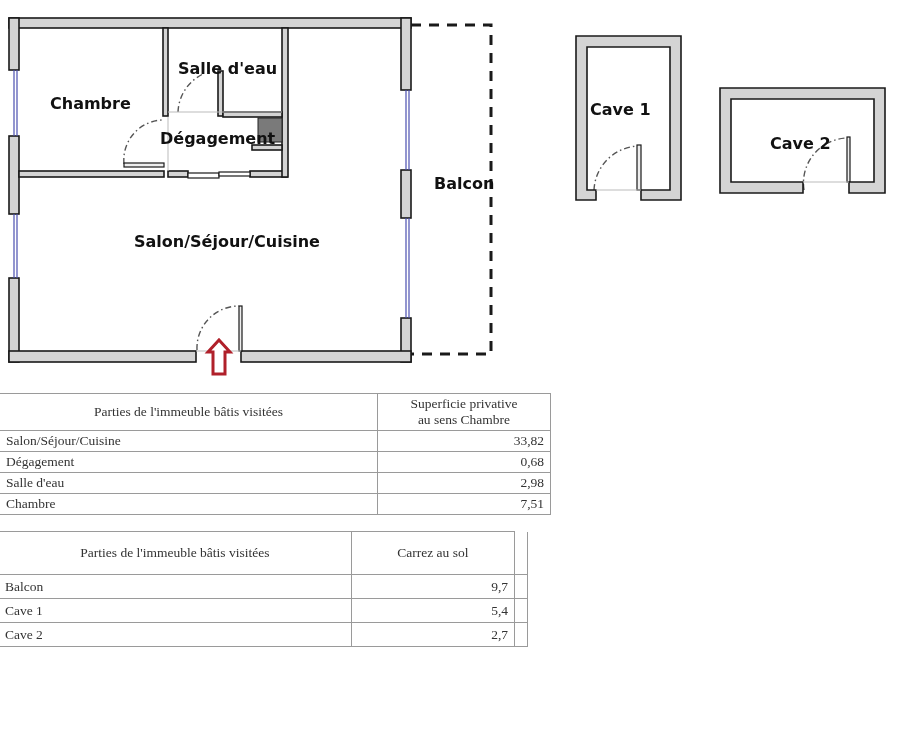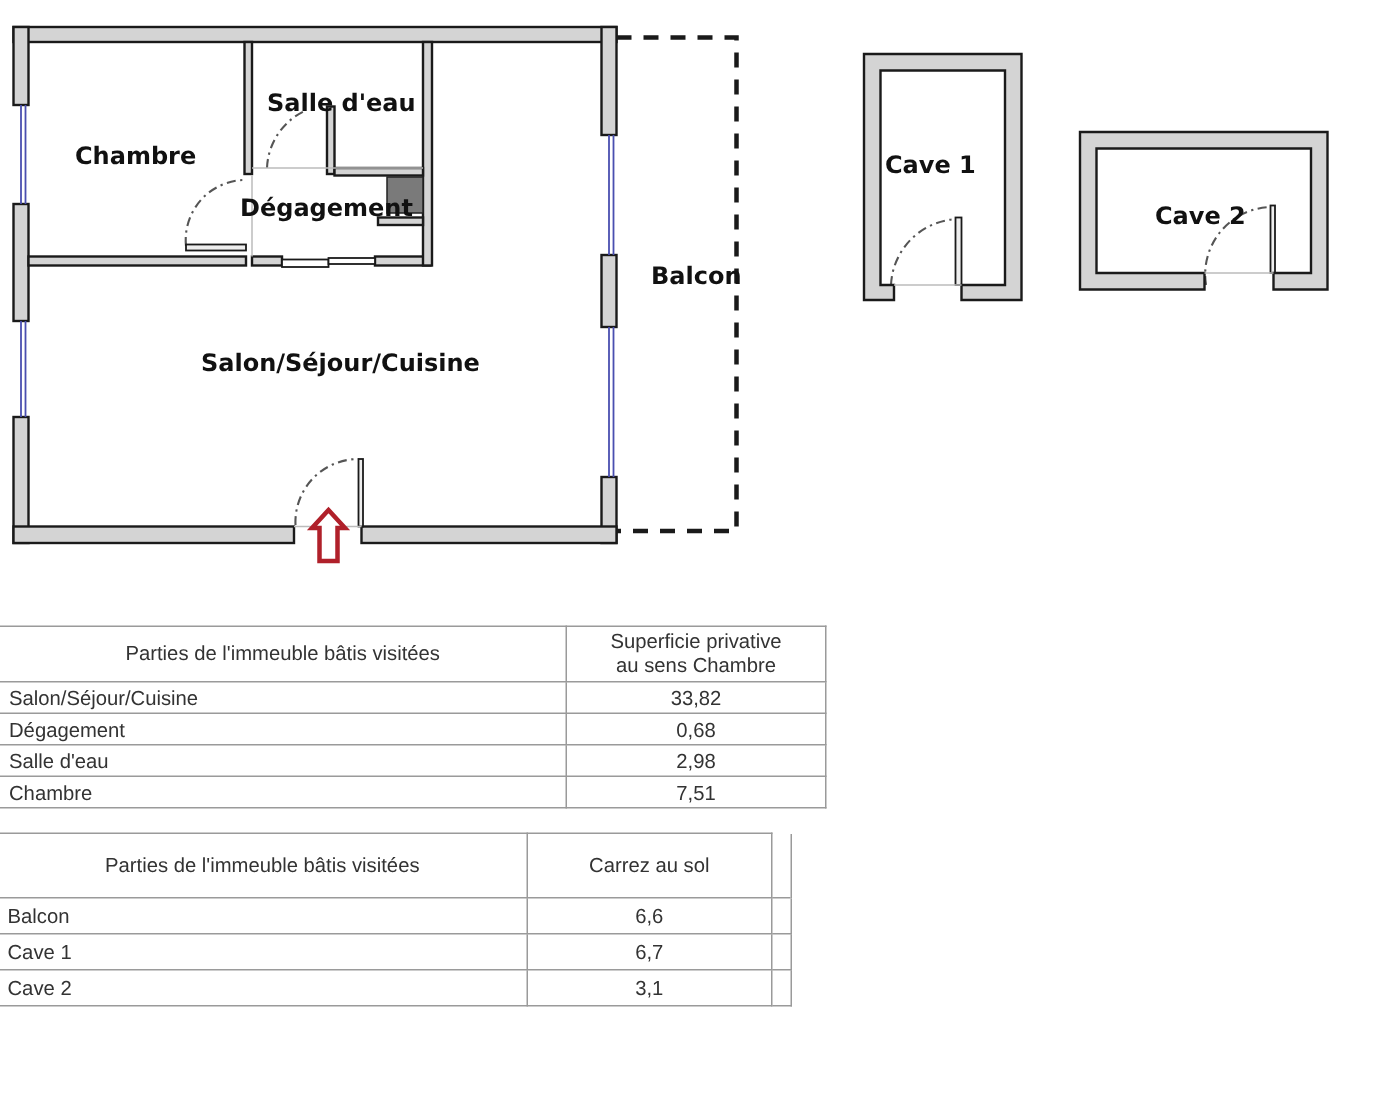--- a/index.html
+++ b/index.html
@@ -1,22 +1,22 @@
 <!DOCTYPE html>
 <html><head>
 <meta charset="utf-8">
 <style>
   html, body { margin:0; padding:0; background:#ffffff; }
   body { width:915px; height:736px; position:relative; overflow:hidden; font-family:"DejaVu Sans", sans-serif; }
   #plan { position:absolute; left:0; top:0; width:915px; height:390px; }
   .room-label { font-family:"DejaVu Sans", sans-serif; font-weight:bold; font-size:16px; fill:#111; }
-  table.surf { position:absolute; border-collapse:collapse; font-family:Liberation Sans, sans-serif; font-size:13.5px; color:#333;margin-top:24px; }
+  table.surf { position:absolute; border-collapse:collapse; font-family:Liberation Serif, serif; font-size:13.5px; color:#333; }
   table.surf td, table.surf th { border:1px solid #9a9a9a; padding:0 6px; font-weight:normal; }
   table.surf th { text-align:center; line-height:16px; }
-  table.surf td.num { text-align:center; }
+  table.surf td.num { text-align:right; }
   #t1 { left:-1px; top:393px; width:552px; }
   #t1 th { height:36px; }
   #t1 td { height:20px; }
   #t1 col.c1 { width:378px; }
   #t2 { left:-1px; top:531px; width:529px; border-left:none; }
   #t2 th { height:42px; }
   #t2 td { height:23px; }
   #t2 col.c1 { width:354px; }
   #t2 col.c2 { width:164px; }
   #t2 tr.head th { border-top:1px solid #9a9a9a; }
@@ -155,27 +155,27 @@
       <col>
     </colgroup>
   <tbody>
       <tr class="head">
     <th style="border-left:none">Parties de l'immeuble bâtis visitées</th>
     <th>Carrez au sol</th>
     <th class="edge" style="border-top:none;border-bottom:none"></th>
   </tr>
   <tr>
     <td style="border-left:none">Balcon</td>
-    <td class="num">6,6</td>
+    <td class="num">9,7</td>
     <td class="edge"></td>
   </tr>
   <tr>
     <td style="border-left:none">Cave 1</td>
-    <td class="num">6,7</td>
+    <td class="num">5,4</td>
     <td class="edge"></td>
   </tr>
   <tr>
     <td style="border-left:none">Cave 2</td>
-    <td class="num">3,1</td>
+    <td class="num">2,7</td>
     <td class="edge"></td>
   </tr>
 </tbody>
   </table>
 
 </body></html>

